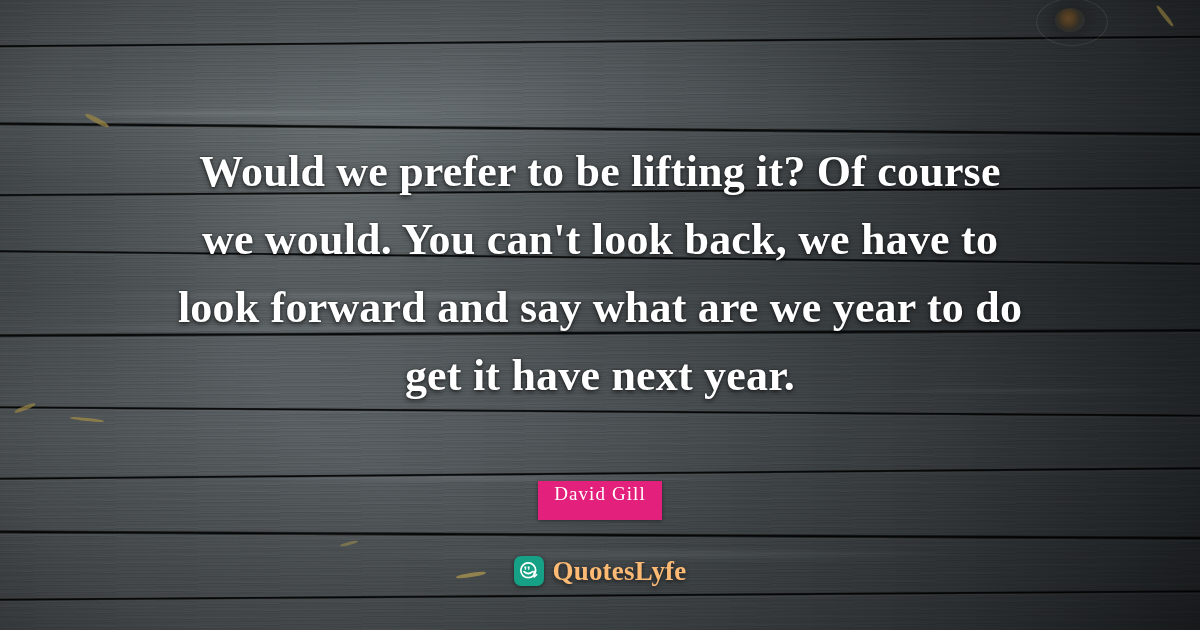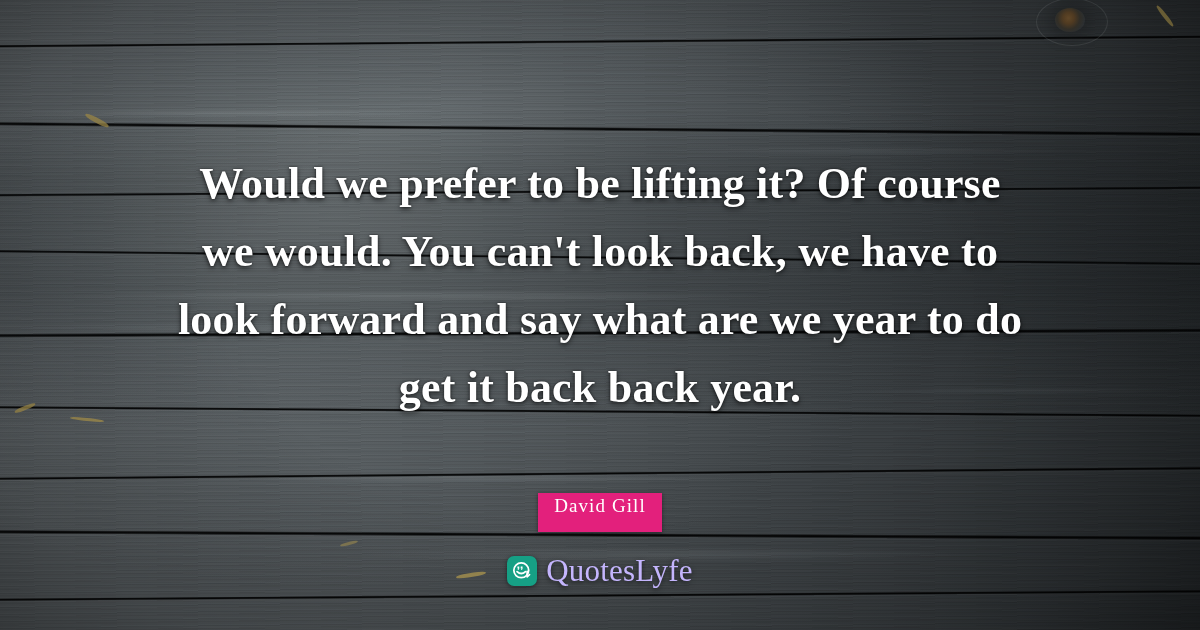--- a/index.html
+++ b/index.html
@@ -154,21 +154,20 @@
       rgba(10,13,15,0.00) 100%);
   }
 
   
   .content {
     position: absolute;
     inset: 0;
     display: flex;
     flex-direction: column;
     align-items: center;
-    margin-top: 12px;
   }
 
   .quote {
     width: 930px;
     margin-top: 138px;
     text-align: center;
     color: #ffffff;
     font-family: "Liberation Serif", "DejaVu Serif", serif;
     font-weight: 700;
     font-size: 44px;
@@ -213,24 +212,24 @@
     background: #16a085;
     display: flex;
     align-items: center;
     justify-content: center;
     box-shadow: 0 1px 4px rgba(0,0,0,0.5);
     flex: none;
   }
   .brand-icon svg { display: block; }
 
   .brand-name {
-    color: #c4b5fd;
+    color: #fdba74;
     font-family: "Liberation Serif", "DejaVu Serif", serif;
-    font-weight: 400;
-    font-size: 31px;
+    font-weight: 700;
+    font-size: 27px;
     line-height: 30px;
     letter-spacing: 0.2px;
     text-shadow: 0 2px 5px rgba(0,0,0,0.6);
   }
 </style>
 </head>
 <body>
 
 <div class="card">
 
@@ -278,21 +277,21 @@
 
   <div class="vignette"></div>
   <div class="text-scrim"></div>
 
   <div class="content">
 
     <blockquote class="quote">
       <span class="quote-line">Would we prefer to be lifting it? Of course</span>
       <span class="quote-line">we would. You can't look back, we have to</span>
       <span class="quote-line">look forward and say what are we year to do</span>
-      <span class="quote-line">get it back back year.</span>
+      <span class="quote-line">get it have next year.</span>
     </blockquote>
 
     <div class="author-badge">David Gill</div>
 
   </div>
 
   <div class="brand">
     <span class="brand-icon">
       <svg width="22" height="22" viewBox="0 0 24 24" aria-hidden="true">
 

